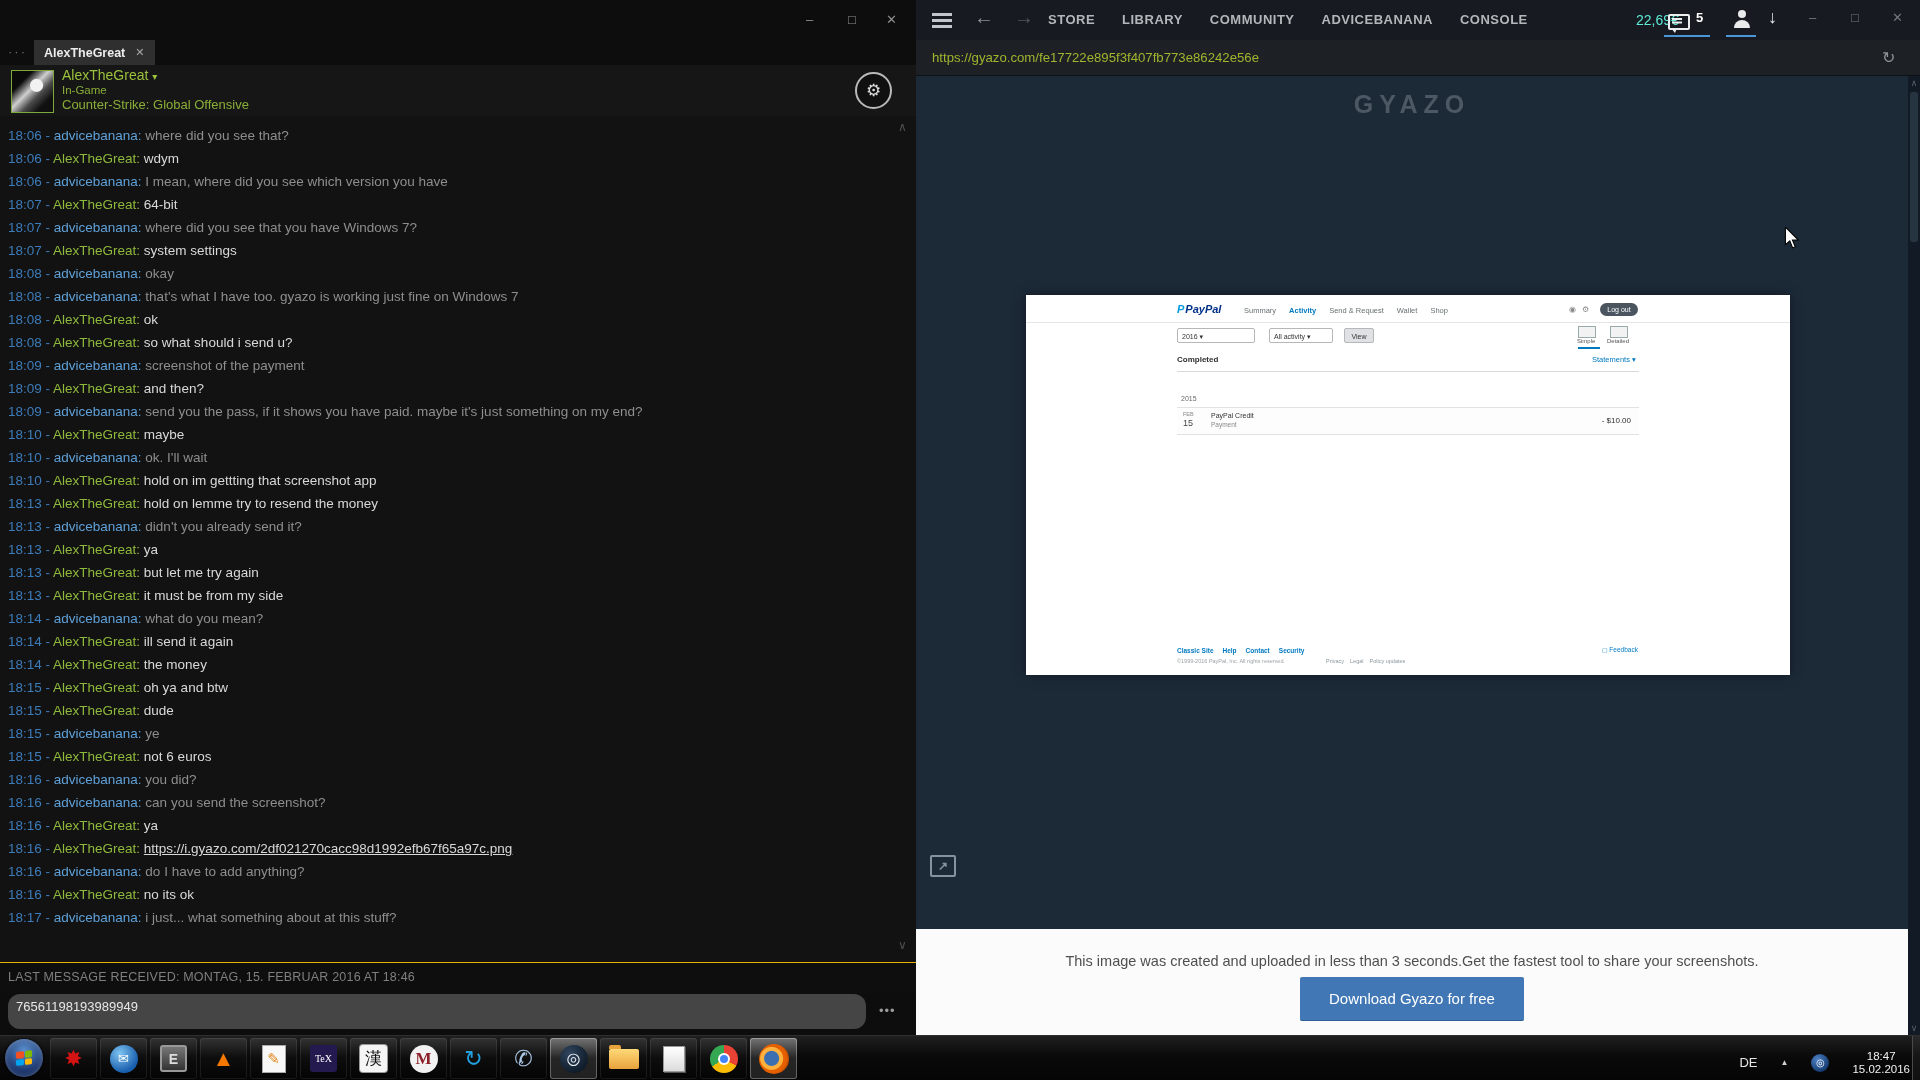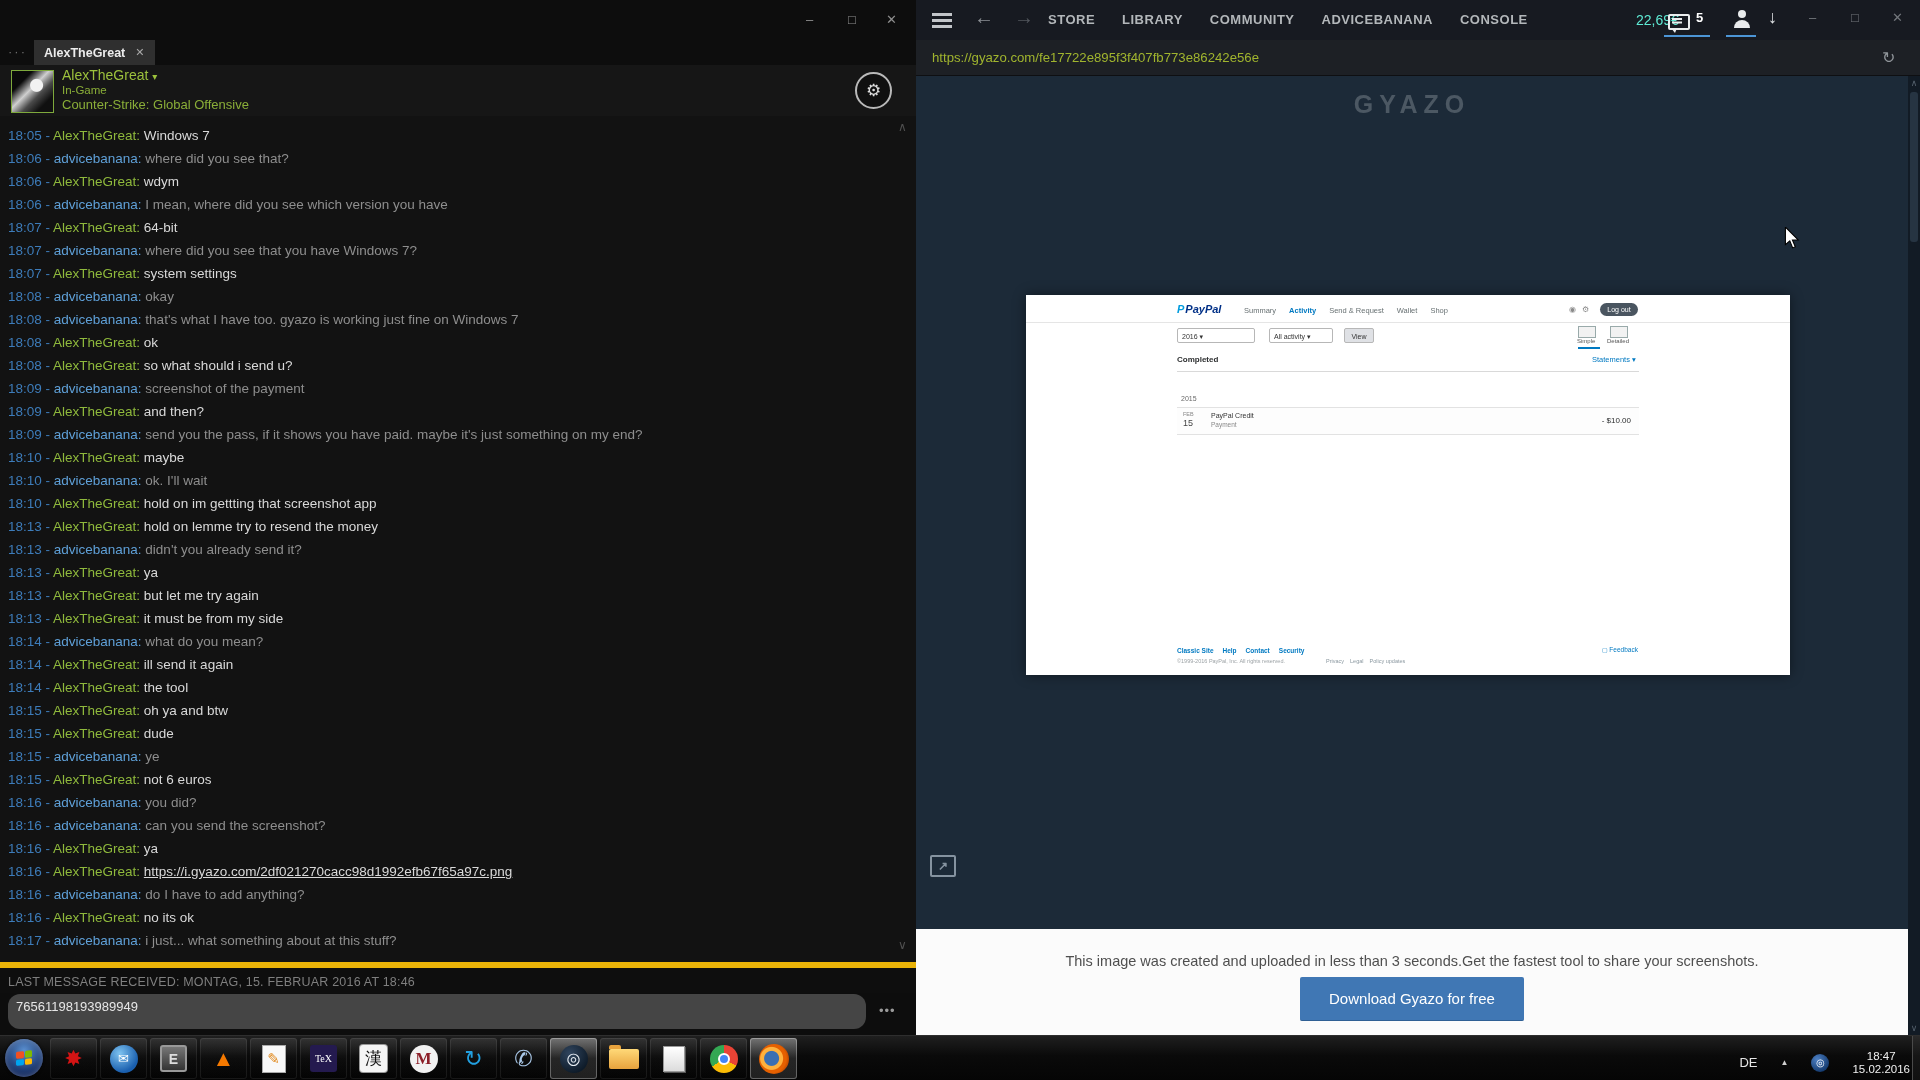--- a/index.html
+++ b/index.html
@@ -27,21 +27,21 @@
   .messages{position:absolute;left:0;top:116px;width:916px;height:846px;background:#121212;
             overflow:hidden;padding-top:8px;box-sizing:border-box;font-size:13.5px;}
   .mrow{height:23px;line-height:23px;white-space:nowrap;overflow:hidden;padding-left:8px;}
   .m-time{color:#3d7cba;}
   .mrow.friend .m-sender{color:#8fb93c;}
   .mrow.friend .m-text{color:#d9d9d9;}
   .mrow.me .m-sender{color:#5fa0d8;}
   .mrow.me .m-text{color:#8e8e8e;}
   .m-link{text-decoration:underline;}
   .chat-scroll{position:absolute;left:898px;color:#4f4f4f;font-size:12px;}
-  .statusbar{position:absolute;left:0;top:962px;width:916px;height:31px;background:#0e0e0e;border-top:6px solid #eab308;box-sizing:border-box;}
+  .statusbar{position:absolute;left:0;top:962px;width:916px;height:31px;background:#0e0e0e;border-top:1px solid #eab308;box-sizing:border-box;}
   .status-text{position:absolute;left:8px;top:7px;color:#7f7f7f;font-size:12.5px;letter-spacing:.2px;}
   .chat-input{position:absolute;left:8px;top:994px;width:858px;height:35px;background:#454545;border:none;outline:none;
               color:#e6e6e6;font-size:13px;font-family:"Liberation Sans",sans-serif;padding:3px 8px 14px;box-sizing:border-box;border-radius:12px;}
   .more-btn{position:absolute;left:879px;top:1003px;color:#9a9a9a;font-size:13px;letter-spacing:1px;}
 
   
   .steamwin{position:absolute;left:916px;top:0;width:1004px;height:1035px;background:#171a21;overflow:hidden;}
   .navbar{position:absolute;left:0;top:0;width:1004px;height:40px;background:#171a21;}
   .hamburger{position:absolute;left:16px;top:13px;width:20px;}
   .hamburger div{height:2.5px;background:#c2c5c9;margin-bottom:3.5px;}
@@ -172,21 +172,20 @@
     <div class="avatar"></div>
     <div class="fname"><span>AlexTheGreat</span> <span class="caret">▾</span></div>
     <div class="fstatus">In-Game</div>
     <div class="fgame">Counter-Strike: Global Offensive</div>
     <div class="gearbtn">
         <span>⚙</span>
       </div>
   </div>
 
   <div class="messages">
-      <div class="mrow friend"><span class="m-time">18:05 - </span><span class="m-sender">AlexTheGreat: </span><span class="m-text">Windows 7</span></div>
       <div class="mrow me"><span class="m-time">18:06 - </span><span class="m-sender">advicebanana: </span><span class="m-text">where did you see that?</span></div>
       <div class="mrow friend"><span class="m-time">18:06 - </span><span class="m-sender">AlexTheGreat: </span><span class="m-text">wdym</span></div>
       <div class="mrow me"><span class="m-time">18:06 - </span><span class="m-sender">advicebanana: </span><span class="m-text">I mean, where did you see which version you have</span></div>
       <div class="mrow friend"><span class="m-time">18:07 - </span><span class="m-sender">AlexTheGreat: </span><span class="m-text">64-bit</span></div>
       <div class="mrow me"><span class="m-time">18:07 - </span><span class="m-sender">advicebanana: </span><span class="m-text">where did you see that you have Windows 7?</span></div>
       <div class="mrow friend"><span class="m-time">18:07 - </span><span class="m-sender">AlexTheGreat: </span><span class="m-text">system settings</span></div>
       <div class="mrow me"><span class="m-time">18:08 - </span><span class="m-sender">advicebanana: </span><span class="m-text">okay</span></div>
       <div class="mrow me"><span class="m-time">18:08 - </span><span class="m-sender">advicebanana: </span><span class="m-text">that's what I have too. gyazo is working just fine on Windows 7</span></div>
       <div class="mrow friend"><span class="m-time">18:08 - </span><span class="m-sender">AlexTheGreat: </span><span class="m-text">ok</span></div>
       <div class="mrow friend"><span class="m-time">18:08 - </span><span class="m-sender">AlexTheGreat: </span><span class="m-text">so what should i send u?</span></div>
@@ -196,21 +195,21 @@
       <div class="mrow friend"><span class="m-time">18:10 - </span><span class="m-sender">AlexTheGreat: </span><span class="m-text">maybe</span></div>
       <div class="mrow me"><span class="m-time">18:10 - </span><span class="m-sender">advicebanana: </span><span class="m-text">ok. I'll wait</span></div>
       <div class="mrow friend"><span class="m-time">18:10 - </span><span class="m-sender">AlexTheGreat: </span><span class="m-text">hold on im gettting that screenshot app</span></div>
       <div class="mrow friend"><span class="m-time">18:13 - </span><span class="m-sender">AlexTheGreat: </span><span class="m-text">hold on lemme try to resend the money</span></div>
       <div class="mrow me"><span class="m-time">18:13 - </span><span class="m-sender">advicebanana: </span><span class="m-text">didn't you already send it?</span></div>
       <div class="mrow friend"><span class="m-time">18:13 - </span><span class="m-sender">AlexTheGreat: </span><span class="m-text">ya</span></div>
       <div class="mrow friend"><span class="m-time">18:13 - </span><span class="m-sender">AlexTheGreat: </span><span class="m-text">but let me try again</span></div>
       <div class="mrow friend"><span class="m-time">18:13 - </span><span class="m-sender">AlexTheGreat: </span><span class="m-text">it must be from my side</span></div>
       <div class="mrow me"><span class="m-time">18:14 - </span><span class="m-sender">advicebanana: </span><span class="m-text">what do you mean?</span></div>
       <div class="mrow friend"><span class="m-time">18:14 - </span><span class="m-sender">AlexTheGreat: </span><span class="m-text">ill send it again</span></div>
-      <div class="mrow friend"><span class="m-time">18:14 - </span><span class="m-sender">AlexTheGreat: </span><span class="m-text">the tool</span></div>
+      <div class="mrow friend"><span class="m-time">18:14 - </span><span class="m-sender">AlexTheGreat: </span><span class="m-text">the money</span></div>
       <div class="mrow friend"><span class="m-time">18:15 - </span><span class="m-sender">AlexTheGreat: </span><span class="m-text">oh ya and btw</span></div>
       <div class="mrow friend"><span class="m-time">18:15 - </span><span class="m-sender">AlexTheGreat: </span><span class="m-text">dude</span></div>
       <div class="mrow me"><span class="m-time">18:15 - </span><span class="m-sender">advicebanana: </span><span class="m-text">ye</span></div>
       <div class="mrow friend"><span class="m-time">18:15 - </span><span class="m-sender">AlexTheGreat: </span><span class="m-text">not 6 euros</span></div>
       <div class="mrow me"><span class="m-time">18:16 - </span><span class="m-sender">advicebanana: </span><span class="m-text">you did?</span></div>
       <div class="mrow me"><span class="m-time">18:16 - </span><span class="m-sender">advicebanana: </span><span class="m-text">can you send the screenshot?</span></div>
       <div class="mrow friend"><span class="m-time">18:16 - </span><span class="m-sender">AlexTheGreat: </span><span class="m-text">ya</span></div>
       <div class="mrow friend"><span class="m-time">18:16 - </span><span class="m-sender">AlexTheGreat: </span><span class="m-text m-link">https://i.gyazo.com/2df021270cacc98d1992efb67f65a97c.png</span></div>
       <div class="mrow me"><span class="m-time">18:16 - </span><span class="m-sender">advicebanana: </span><span class="m-text">do I have to add anything?</span></div>
       <div class="mrow friend"><span class="m-time">18:16 - </span><span class="m-sender">AlexTheGreat: </span><span class="m-text">no its ok</span></div>

